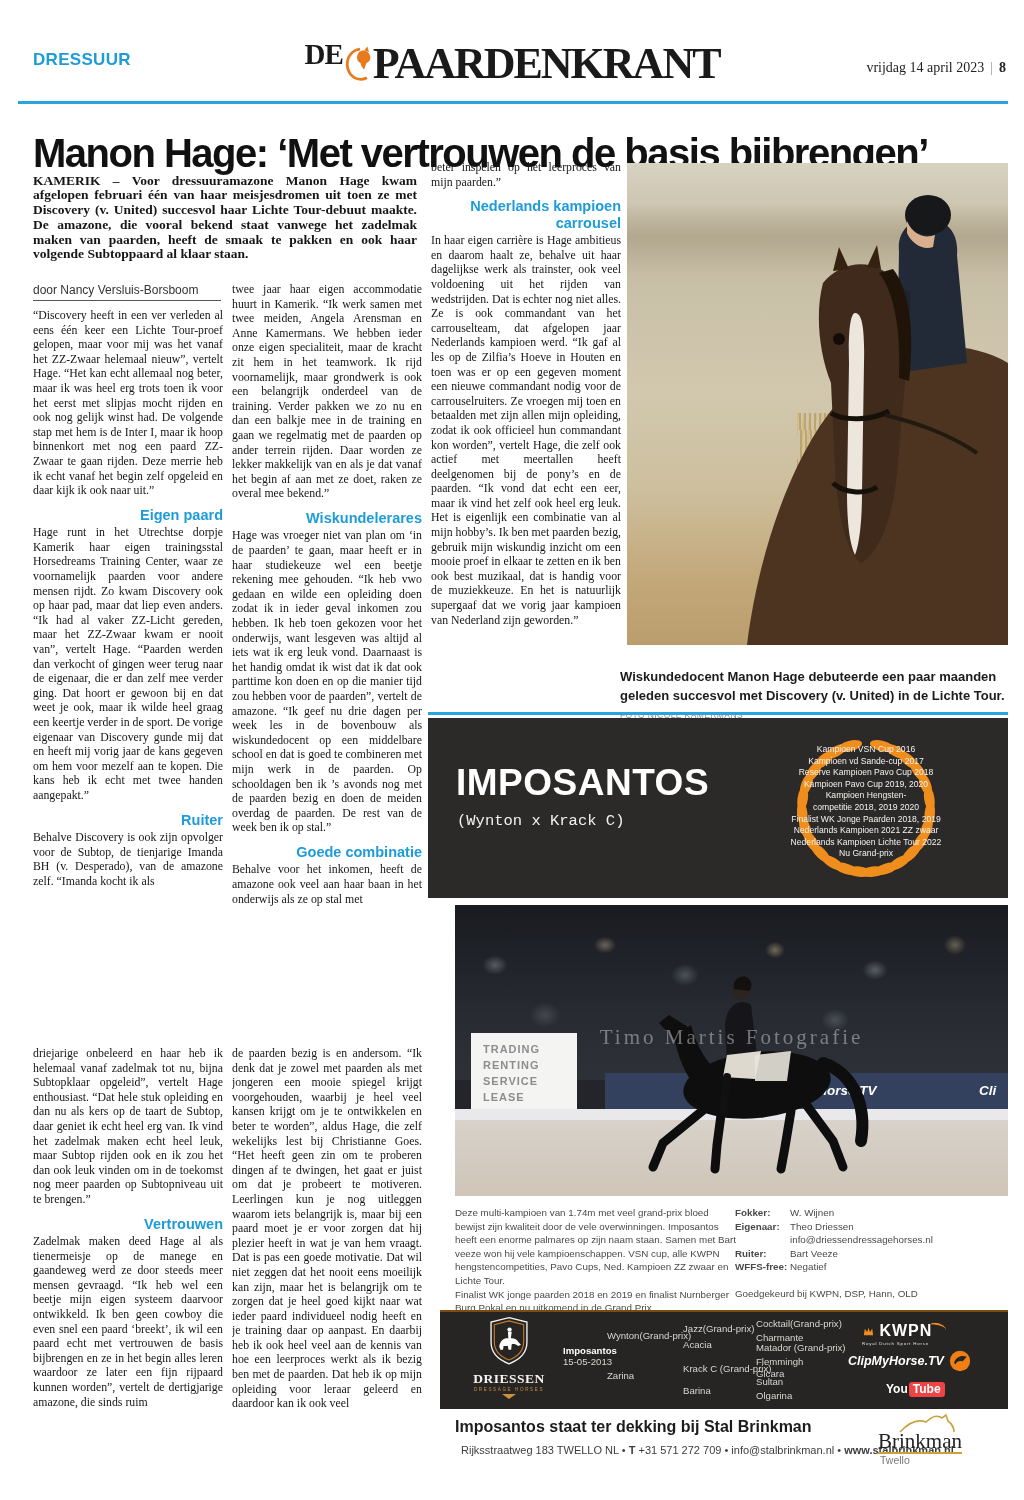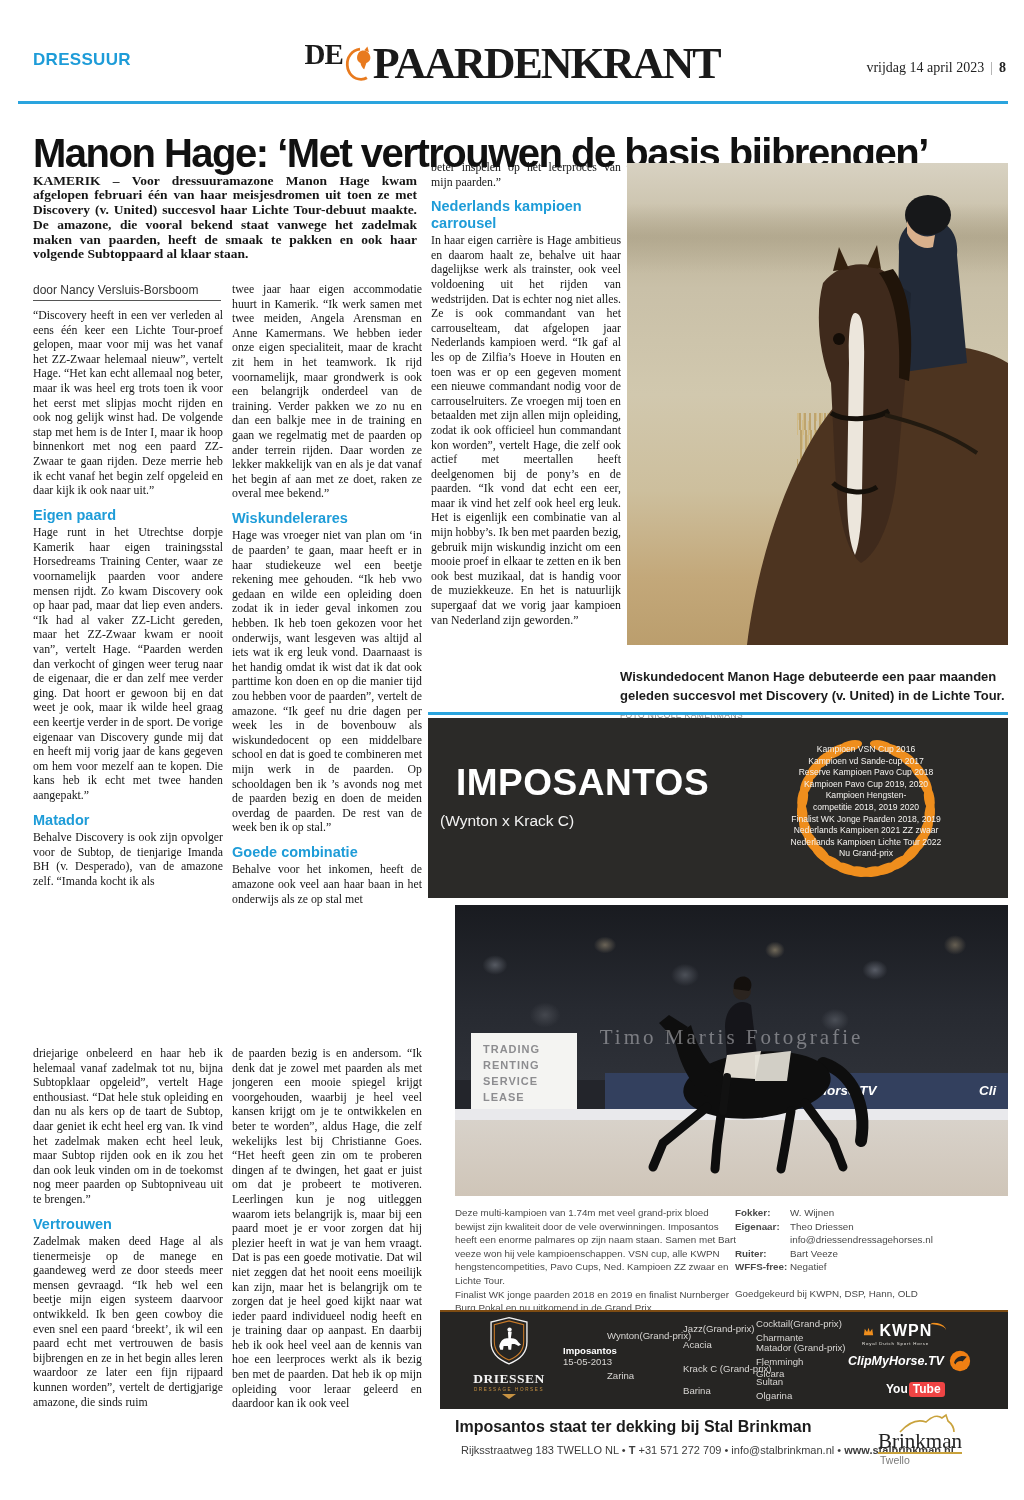--- a/index.html
+++ b/index.html
@@ -22,21 +22,21 @@
   .headline{position:absolute;left:33px;top:104px;width:978px;font-family:"Liberation Sans",sans-serif;
         font-weight:bold;font-size:40px;letter-spacing:-1.5px;color:#111;}
   .lead{position:absolute;left:33px;top:160px;width:384px;font-weight:bold;font-size:13.5px;
         line-height:14.8px;text-align:justify;}
   .byline{position:absolute;left:33px;top:283px;width:188px;font-family:"Liberation Sans",sans-serif;
         font-size:12px;color:#333;border-bottom:1px solid #555;padding-bottom:3px;}
   
   .col{position:absolute;width:190px;font-size:11.8px;line-height:14.6px;text-align:justify;overflow:hidden;}
   .col p{margin:0;}
   .col h3{margin:9px 0 2px 0;font-family:"Liberation Sans",sans-serif;font-weight:bold;
-        font-size:14.5px;line-height:16.5px;color:#1e9cd8;text-align:left;}
+        font-size:14.5px;line-height:16.5px;color:#1e9cd8;text-align:right;}
   #col1{left:33px;top:308px;height:692px;}
   #col2{left:232px;top:282px;height:718px;}
   #col3{left:431px;top:160px;height:560px;}
   #col1b{left:33px;top:1046px;height:430px;}
   #col2b{left:232px;top:1046px;height:430px;}
   .pullquote{position:absolute;left:33px;top:1002px;width:389px;text-align:center;
         font-style:italic;font-weight:bold;font-size:17.5px;color:#1e9cd8;font-family:"Liberation Serif",serif;}
   
   #photo1{position:absolute;left:627px;top:163px;width:381px;height:482px;overflow:hidden;
         background:linear-gradient(180deg,#d8d2c2 0%,#cdc5b0 9%,#beb49a 15%,#c9c0a8 26%,
@@ -47,21 +47,21 @@
   #photo1 .haze{position:absolute;left:0;top:40px;width:100%;height:70px;opacity:.5;
         background:linear-gradient(180deg,transparent,#a79d84 50%,transparent);}
   .caption{position:absolute;left:620px;top:655px;width:390px;font-family:"Liberation Sans",sans-serif;
         font-weight:bold;font-size:13px;line-height:18.5px;color:#1c1c1c;text-align:left;}
   .caption .credit{font-weight:normal;font-size:8.5px;color:#8a8a8a;letter-spacing:.4px;}
   .mid-rule{position:absolute;left:428px;right:16px;top:712px;height:2.5px;background:#2aa4de;}
   
   #ad1{position:absolute;left:428px;top:718px;width:580px;height:180px;background:#2b2a28;}
   #ad1 .title{position:absolute;left:28px;top:44px;font-family:"Liberation Sans",sans-serif;
         font-weight:bold;font-size:37px;letter-spacing:.5px;color:#fff;}
-  #ad1 .subtitle{position:absolute;left:12px;top:94px;font-family:Liberation Sans, sans-serif;
+  #ad1 .subtitle{position:absolute;left:29px;top:94px;font-family:Liberation Mono, monospace;
         font-size:15.5px;color:#f2f2f2;}
   #ad1 .laurel{position:absolute;left:318px;top:4px;width:240px;height:172px;}
   #ad1 .laurel-text{position:absolute;left:338px;top:26px;width:200px;text-align:center;
         font-family:Liberation Sans, sans-serif;font-size:8.6px;line-height:11.6px;color:#f4f2ef;}
   
   #photo2{position:absolute;left:455px;top:905px;width:553px;height:291px;overflow:hidden;background:#23252b;}
   #photo2 .crowd{position:absolute;left:0;top:0;width:100%;height:175px;
         background:
          radial-gradient(18px 14px at 40px 60px,#565a62 0,transparent 70%),
          radial-gradient(16px 12px at 150px 40px,#6b6457 0,transparent 70%),
@@ -151,21 +151,21 @@
   <div class="header-rule"></div>
 
   <h1 class="headline">Manon Hage: ‘Met vertrouwen de basis bijbrengen’</h1>
   <p class="lead">KAMERIK – Voor dressuuramazone Manon Hage kwam afgelopen februari één van haar meisjesdromen uit toen ze met Discovery (v. United) succesvol haar Lichte Tour-debuut maakte. De amazone, die vooral bekend staat vanwege het zadelmak maken van paarden, heeft de smaak te pakken en ook haar volgende Subtoppaard al klaar staan.</p>
   <div class="byline">door Nancy Versluis-Borsboom</div>
 
   <div class="col" id="col1">
     <p>“Discovery heeft in een ver verleden al eens één keer een Lichte Tour-proef gelopen, maar voor mij was het vanaf het ZZ-Zwaar helemaal nieuw”, vertelt Hage. “Het kan echt allemaal nog beter, maar ik was heel erg trots toen ik voor het eerst met slipjas mocht rijden en ook nog gelijk winst had. De volgende stap met hem is de Inter I, maar ik hoop binnenkort met nog een paard ZZ-Zwaar te gaan rijden. Deze merrie heb ik echt vanaf het begin zelf opgeleid en daar kijk ik ook naar uit.”</p>
     <h3>Eigen paard</h3>
     <p>Hage runt in het Utrechtse dorpje Kamerik haar eigen trainingsstal Horsedreams Training Center, waar ze voornamelijk paarden voor andere mensen rijdt. Zo kwam Discovery ook op haar pad, maar dat liep even anders. “Ik had al vaker ZZ-Licht gereden, maar het ZZ-Zwaar kwam er nooit van”, vertelt Hage. “Paarden werden dan verkocht of gingen weer terug naar de eigenaar, die er dan zelf mee verder ging. Dat hoort er gewoon bij en dat weet je ook, maar ik wilde heel graag een keertje verder in de sport. De vorige eigenaar van Discovery gunde mij dat en heeft mij vorig jaar de kans gegeven om hem voor mezelf aan te kopen. Die kans heb ik echt met twee handen aangepakt.”</p>
-    <h3>Matador</h3>
+    <h3>Ruiter</h3>
     <p>Behalve Discovery is ook zijn opvolger voor de Subtop, de tienjarige Imanda BH (v. Desperado), van de amazone zelf. “Imanda kocht ik als</p>
   </div>
 
   <div class="col" id="col2">
     <p>twee jaar haar eigen accommodatie huurt in Kamerik. “Ik werk samen met twee meiden, Angela Arensman en Anne Kamermans. We hebben ieder onze eigen specialiteit, maar de kracht zit hem in het teamwork. Ik rijd voornamelijk, maar grondwerk is ook een belangrijk onderdeel van de training. Verder pakken we zo nu en dan een balkje mee in de training en gaan we regelmatig met de paarden op ander terrein rijden. Daar worden ze lekker makkelijk van en als je dat vanaf het begin af aan met ze doet, raken ze overal mee bekend.”</p>
     <h3>Wiskundelerares</h3>
     <p>Hage was vroeger niet van plan om ‘in de paarden’ te gaan, maar heeft er in haar studiekeuze wel een beetje rekening mee gehouden. “Ik heb vwo gedaan en wilde een opleiding doen zodat ik in ieder geval inkomen zou hebben. Ik heb toen gekozen voor het onderwijs, want lesgeven was altijd al iets wat ik erg leuk vond. Daarnaast is het handig omdat ik wist dat ik dat ook parttime kon doen en op die manier tijd zou hebben voor de paarden”, vertelt de amazone. “Ik geef nu drie dagen per week les in de bovenbouw als wiskundedocent op een middelbare school en dat is goed te combineren met mijn werk in de paarden. Op schooldagen ben ik ’s avonds nog met de paarden bezig en doen de meiden overdag de paarden. De rest van de week ben ik op stal.”</p>
     <h3>Goede combinatie</h3>
     <p>Behalve voor het inkomen, heeft de amazone ook veel aan haar baan in het onderwijs als ze op stal met</p>
   </div>

